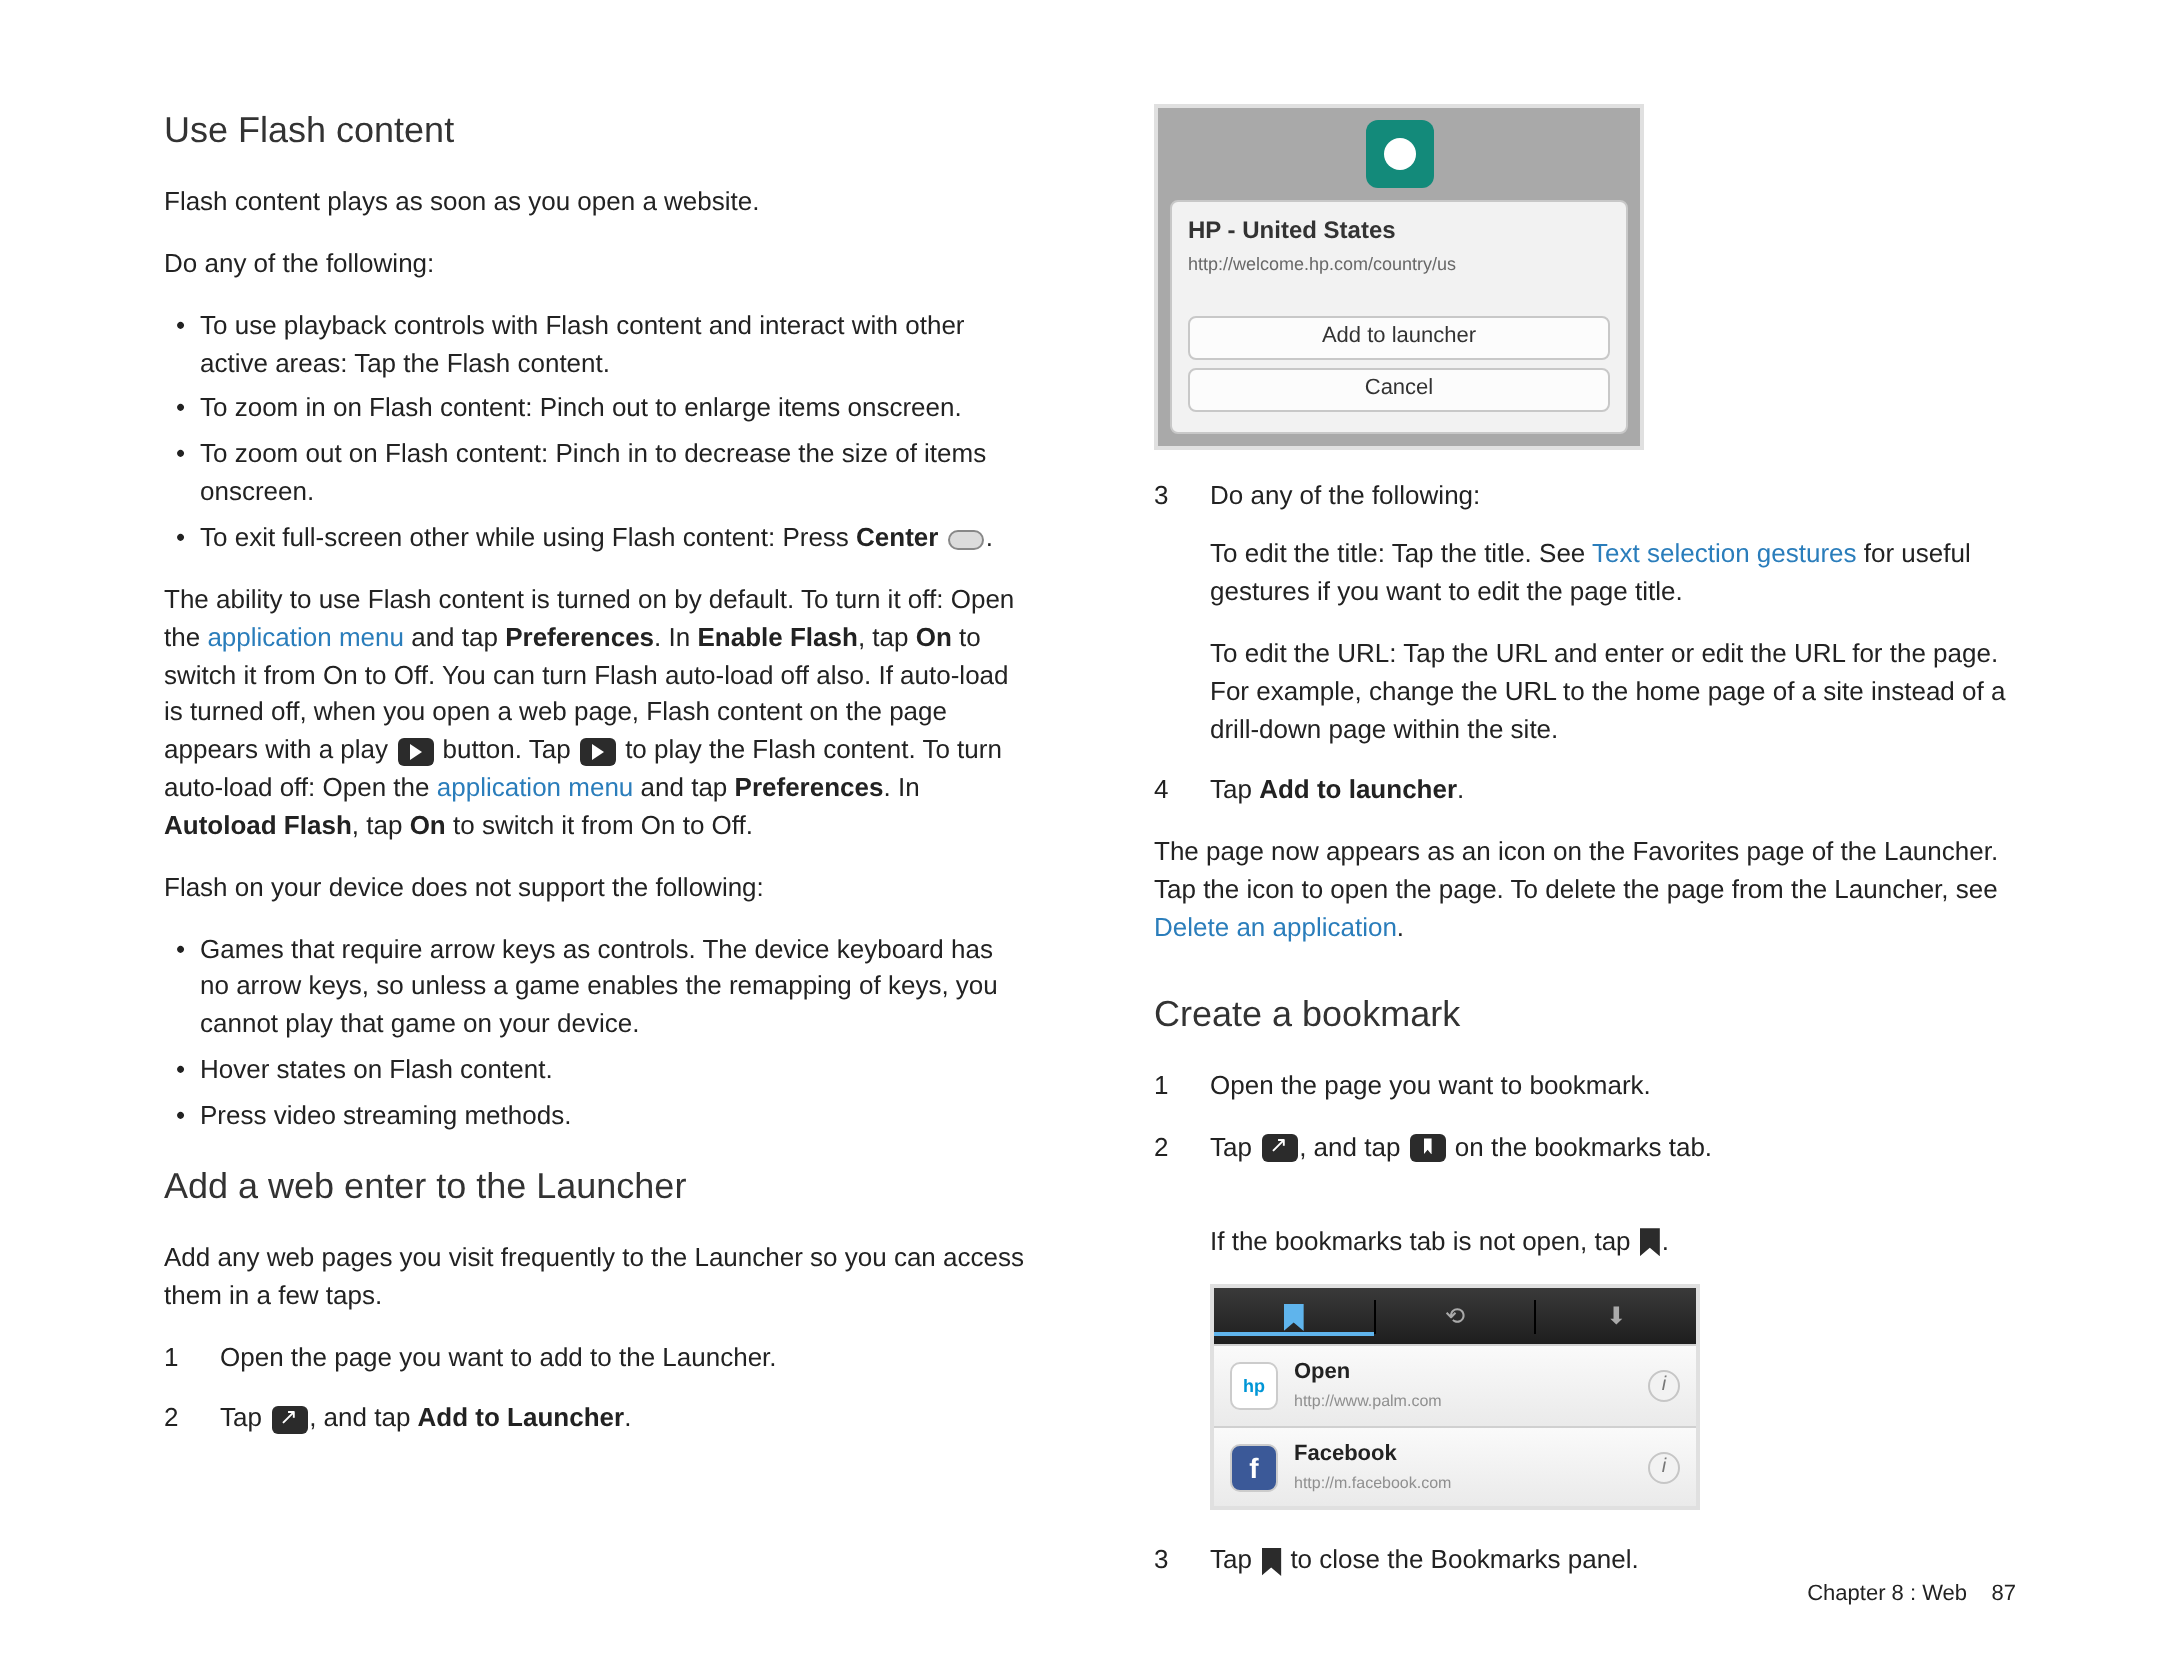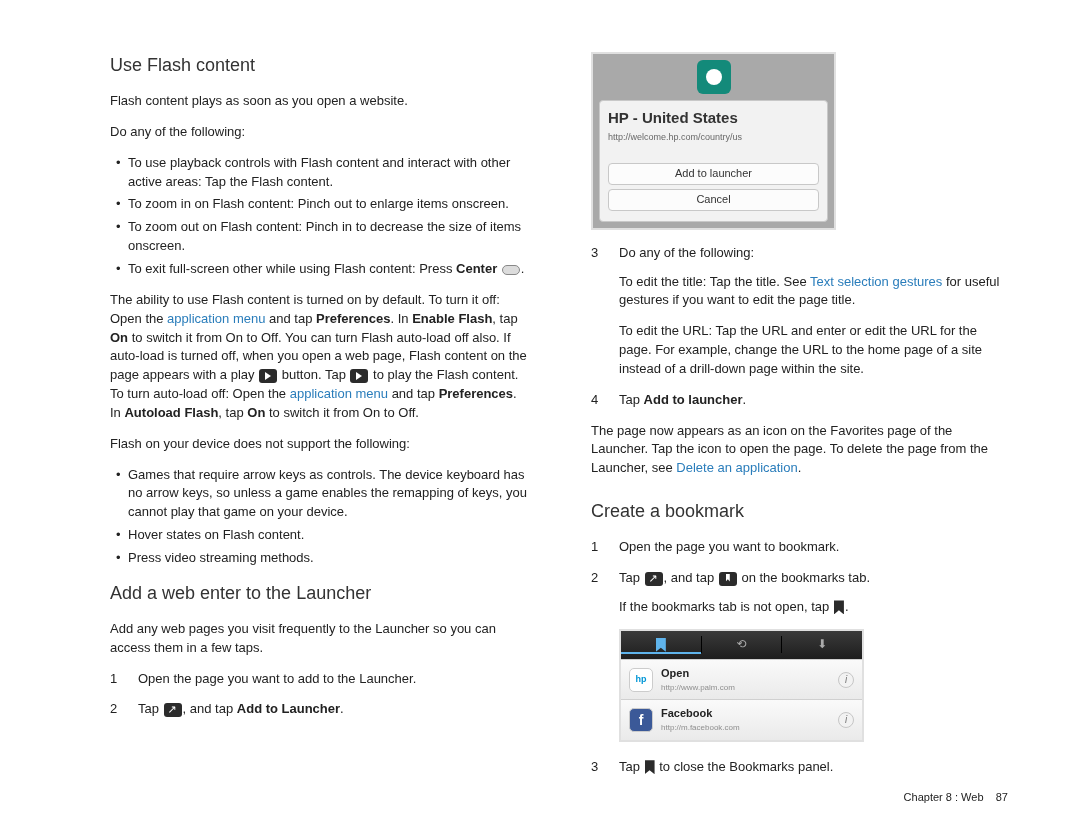--- a/index.html
+++ b/index.html
@@ -9,21 +9,21 @@
     background: #fff;
     font-family: "Helvetica Neue", Arial, sans-serif;
     font-size: 13px;
     line-height: 1.45;
     color: #222;
     position: relative;
   }
   .page {
     display: flex;
     gap: 64px;
-    padding: 52px 72px 20px 110px;
+    padding: 52px 72px 20px 82px;
   }
   .col { flex: 1 1 0; }
   h2 {
     font-weight: 400;
     font-size: 18px;
     margin-bottom: 14px;
     color: #333;
   }
   p { margin-bottom: 12px; }
   ul { list-style: none; margin: 0 0 12px 0; padding-left: 6px; }
@@ -94,21 +94,21 @@
     padding: 6px;
     font-size: 11px;
   }
   .dialog-mock .tile {
     width: 34px; height: 34px; margin: 0 auto 6px;
     background: #138a7a; border-radius: 6px;
     display: flex; align-items: center; justify-content: center;
   }
   .dialog-mock .tile-circle { width: 16px; height: 16px; border-radius: 50%; background: #fff; }
   .dialog-mock .panel { background: #f2f2f2; border: 1px solid #c8c8c8; border-radius: 4px; padding: 6px 8px; }
-  .dialog-mock .titlefield { font-weight: 600; font-size: 15px; margin-bottom: 2px; color: #333; }
+  .dialog-mock .titlefield { font-weight: 600; font-size: 12px; margin-bottom: 2px; color: #333; }
   .dialog-mock .urlfield { color: #686868; font-size: 9px; margin-bottom: 19px; }
   .dialog-mock .btn {
     display: block; background: #fcfcfc; border: 1px solid #c8c8c8;
     border-radius: 4px; padding: 2px 0; text-align: center;
     font-size: 11px; color: #333; margin-bottom: 4px;
   }
   
   .bm-mock {
     width: 245px;
     margin: 6px 0 16px 0;
@@ -218,21 +218,21 @@
     </ol>
     <p>
       <span>The page now appears as an icon on the Favorites page of the Launcher. Tap the icon to open the page. To delete the page from the Launcher, see </span><span class="link">Delete an application</span><span>.</span>
     </p>
 
     <h2 style="margin-top:20px">Create a bookmark</h2>
     <ol>
       <li>Open the page you want to bookmark.</li>
       <li>
         <span>Tap </span><span class="inline-icon share"></span><span>, and tap </span><span class="inline-icon addbm"></span><span> on the bookmarks tab.</span>
-        <p style="margin-top:10px">
+        <p style="margin-top:28px">
           <span>If the bookmarks tab is not open, tap </span><span class="inline-icon bookmark"></span><span>.</span>
         </p>
 
         <div class="bm-mock">
           <div class="tabs">
             <div class="tab active"><span class="inline-icon bookmark" style="background:#5fb4ec"></span></div>
             <div class="tab">⟲</div>
             <div class="tab">⬇</div>
           </div>
           <div class="row">

